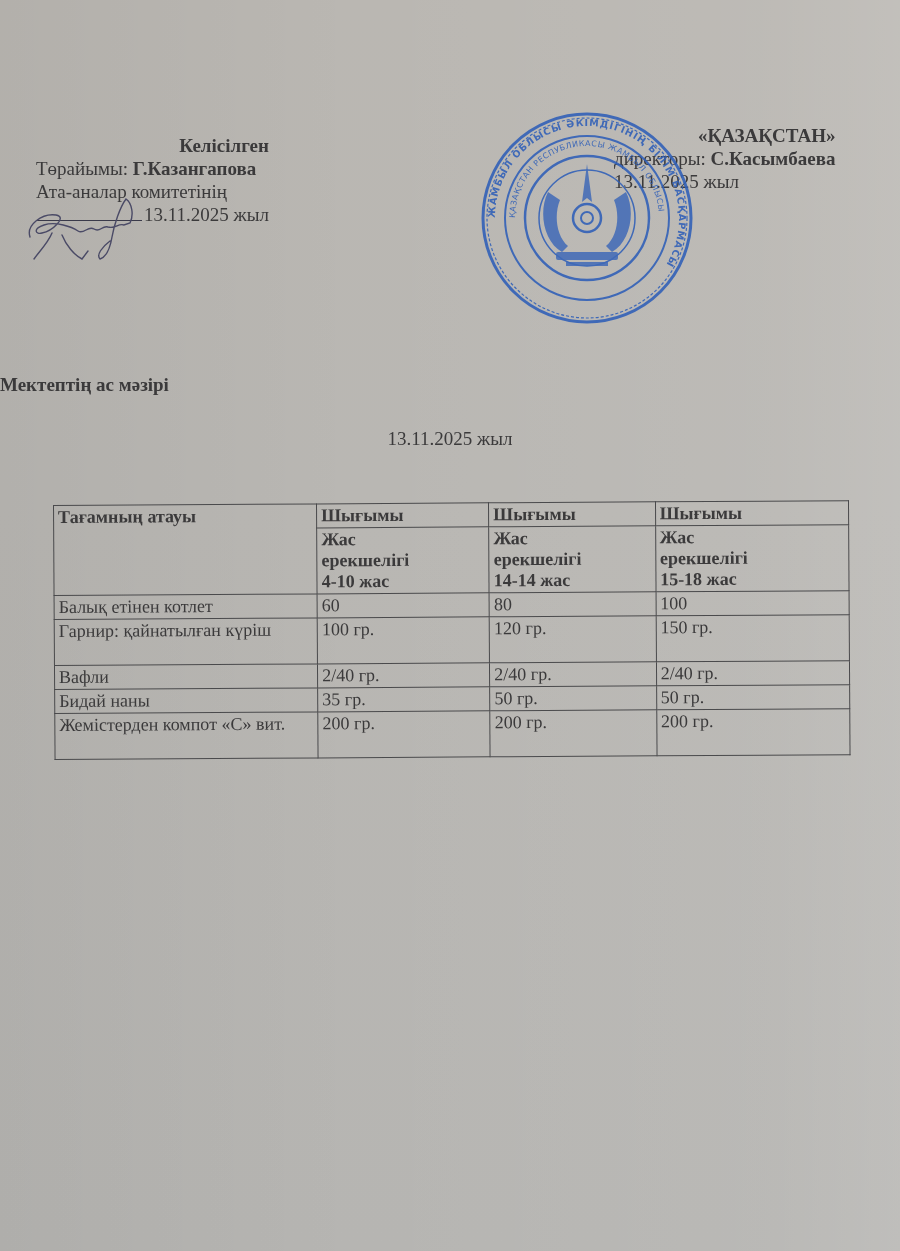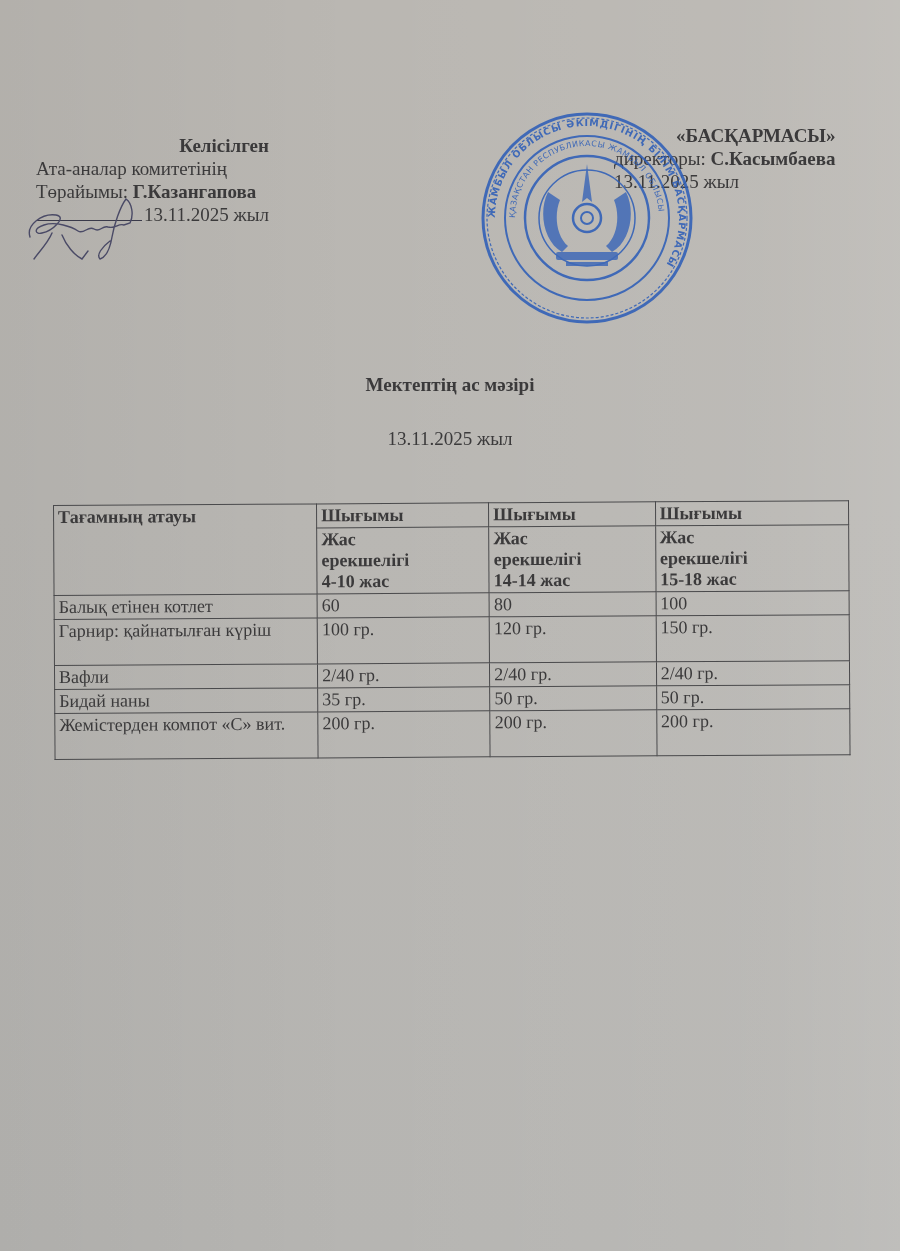--- a/index.html
+++ b/index.html
@@ -14,21 +14,21 @@
     background: linear-gradient(90deg, rgba(0,0,0,0.04) 0%, rgba(255,255,255,0.0) 40%, rgba(255,255,255,0.05) 85%, rgba(255,255,255,0.12) 100%);
     pointer-events:none;
   }
   .block { position:absolute; font-size:19px; line-height:23px; }
   .left-block { left:36px; top:134px; }
   .right-block { left:614px; top:124px; }
   .bold { font-weight:bold;text-align:right; }
   .sig-line { display:inline-block; width:106px; border-bottom:1.5px solid #3a3a4a; vertical-align:baseline; margin-right:2px; }
   .signature { position:absolute; left:22px; top:185px; width:130px; height:80px; }
   .stamp { position:absolute; left:478px; top:112px; width:218px; height:212px; opacity:0.88; }
-  .title { position:absolute; left:0; width:900px; top:374px; text-align:center; font-size:19px; font-weight:bold; }
+  .title { position:absolute; left:0; width:900px; top:374px; font-size:19px; font-weight:bold; }
   .subtitle { position:absolute; left:0; width:900px; top:428px; text-align:center; font-size:19px; }
   table.menu {
     position:absolute; left:53px; top:505px; width:796px;
     border-collapse:collapse; font-size:18px; line-height:21px;
     transform: rotate(-0.35deg); transform-origin:left top;
   }
   table.menu td, table.menu th {
     border:1.4px solid #4a4a4c; vertical-align:top; text-align:left;
     padding:1px 4px 1px 4px; font-weight:normal;
   }
@@ -39,36 +39,36 @@
   .row-one { height:24px; }
   .hdr-age { height:64px; }
 </style>
 </head>
 <body>
 
 <div class="page-shade"></div>
 
 <div class="block left-block">
   <div class="bold">Келісілген</div>
-  <div>Ата-аналар комитетінің</div>
   <div>
     <span>Төрайымы:</span>
     <span class="bold">Г.Казангапова</span>
   </div>
+  <div>Ата-аналар комитетінің</div>
   <div>
     <span class="sig-line"></span><span>13.11.2025 жыл</span>
   </div>
 </div>
 
 <svg class="signature" viewBox="0 0 130 80">
   <path d="M8 52 C4 40, 20 28, 34 30 C46 32, 30 46, 20 48 C14 50, 10 44, 22 40 C34 36, 50 42, 56 46 C62 50, 66 40, 72 44 C78 48, 80 40, 86 42 C94 44, 96 38, 102 40 L108 38 C112 30, 110 18, 104 14 C98 22, 92 40, 90 52 C88 64, 84 72, 78 74 C74 70, 80 62, 88 56 M30 48 C26 58, 16 68, 12 74 M40 50 C44 60, 52 70, 60 74 L66 66" fill="none" stroke="#4a4a66" stroke-width="1.4" stroke-linecap="round"></path>
 </svg>
 
 <div class="block right-block">
-  <div class="bold" style="padding-left:0px">«БАСҚАРМАСЫ»</div>
+  <div class="bold" style="padding-left:0px">«ҚАЗАҚСТАН»</div>
   <div>
     <span>директоры:</span>
     <span class="bold">С.Касымбаева</span>
   </div>
   <div>13.11.2025 жыл</div>
 </div>
 
 <svg class="stamp" viewBox="0 0 218 212">
   <defs>
     <path id="outerArc" d="M109,106 m-92,0 a92,92 0 1,1 184,0 a92,92 0 1,1 -184,0"></path>

